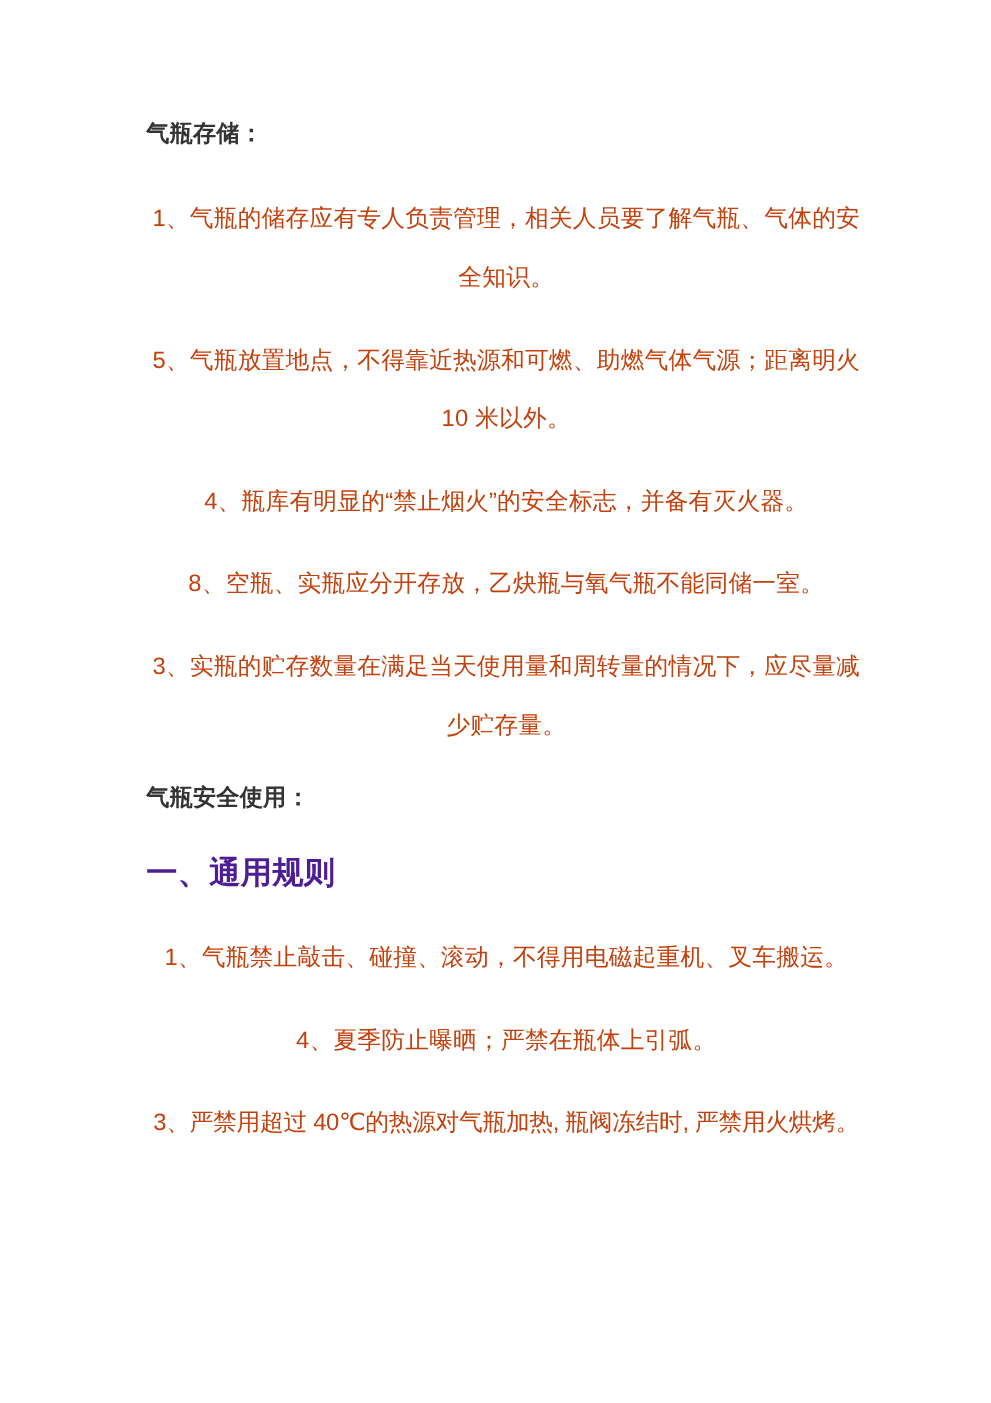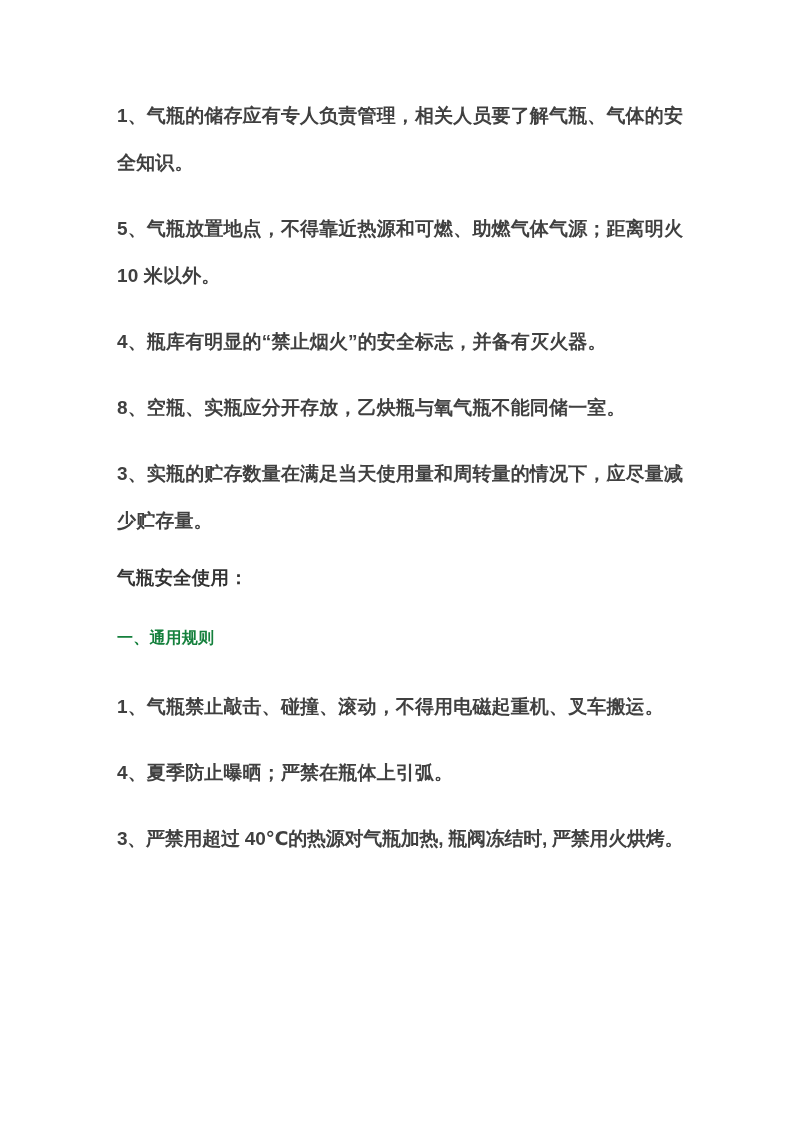--- a/index.html
+++ b/index.html
@@ -33,47 +33,48 @@
     font-size: 18.5px;
     font-weight: bold;
     color: #333333;
     line-height: 30px;
     margin: 0 0 30px 0;
     letter-spacing: 0.2px;
   }
   .heading.spaced-top {
   }
   .subheading {
-    font-size: 16px;
+    font-size: 25px;
     font-weight: bold;
-    color: #15803d;
+    color: #4c1d95;
     line-height: 30px;
     margin: 0 0 30px 0;
     letter-spacing: 0.2px;
   }
   .para {
     font-size: 19px;
-    font-weight: bold;
-    color: #404040;
+    font-weight: normal;
+    color: #c2410c;
     line-height: 47px;
     margin: 0 0 19px 0;
-    text-align: left;
+    text-align: center;
     word-break: break-all;
     letter-spacing: 0.15px;
   }
   .para.tight {
     letter-spacing: -0.25px;
   }
 </style>
 </head>
 <body>
 
 <div class="page">
   <div class="content">
 
+    <h2 class="heading">气瓶存储：</h2>
 
     <p class="para">1、气瓶的储存应有专人负责管理，相关人员要了解气瓶、气体的安全知识。</p>
 
     <p class="para">5、气瓶放置地点，不得靠近热源和可燃、助燃气体气源；距离明火 10 米以外。</p>
 
     <p class="para">4、瓶库有明显的“禁止烟火”的安全标志，并备有灭火器。</p>
 
     <p class="para">8、空瓶、实瓶应分开存放，乙炔瓶与氧气瓶不能同储一室。</p>
 
 

